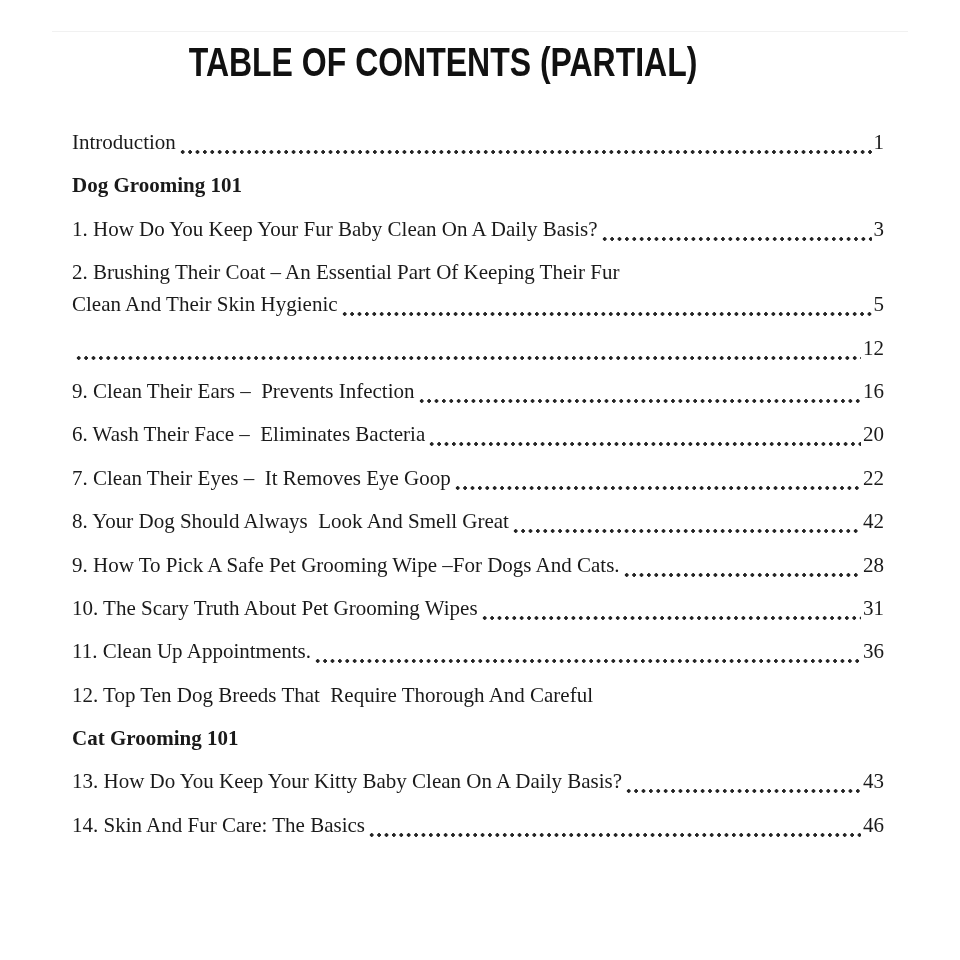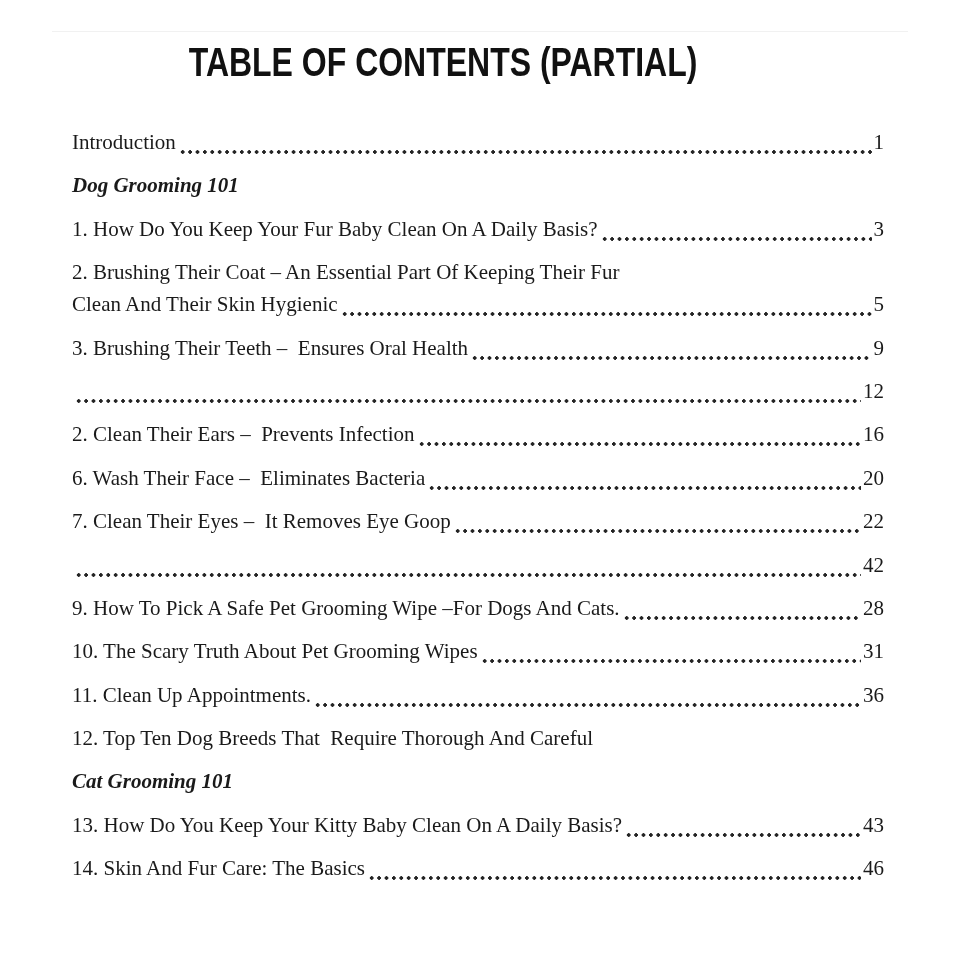--- a/index.html
+++ b/index.html
@@ -21,21 +21,21 @@
     font-family:"Liberation Sans","DejaVu Sans",sans-serif;
     font-weight:700; font-size:41px; line-height:1;
     color:#111111;
   }
   .title-inner { display:inline-block; transform:scaleX(0.78); transform-origin:center; white-space:pre; }
   .toc {
     position:absolute; left:72px; top:126px; width:812px;
     font-size:21px; line-height:32px;
   }
   .heading {
-    font-weight:700; margin:0 0 11.4px 0; white-space:pre;font-style:italic;
+    font-weight:700; margin:0 0 11.4px 0; white-space:pre;
   }
   .entry { margin:0 0 11.4px 0; }
   .line { display:flex; align-items:baseline; }
   .line.first { display:block; }
   .txt { white-space:pre; flex:0 0 auto; }
   .leader {
     flex:1 1 auto; min-width:6px;
     margin-left:3px; margin-right:2px;
     height:6px; align-self:flex-end; margin-bottom:3px;
     background-image:radial-gradient(circle at center,#242424 1.55px,rgba(0,0,0,0) 2px);
@@ -78,38 +78,31 @@
     <div class="line first">
       <span class="txt">2. Brushing Their Coat – An Essential Part Of Keeping Their Fur</span>
     </div>
     <div class="line">
       <span class="txt">Clean And Their Skin Hygienic</span>
       <span class="leader"></span>
       <span class="pg">5</span>
     </div>
   </div>
 
-  <div class="entry">
-    <div class="line">
-      <span class="txt">3. Brushing Their Teeth –  Ensures Oral Health</span>
-      <span class="leader"></span>
-      <span class="pg">9</span>
-    </div>
-  </div>
 
   <div class="entry">
     <div class="line">
       <span class="leader"></span>
       <span class="pg">12</span>
     </div>
   </div>
 
   <div class="entry">
     <div class="line">
-      <span class="txt">2. Clean Their Ears –  Prevents Infection</span>
+      <span class="txt">9. Clean Their Ears –  Prevents Infection</span>
       <span class="leader"></span>
       <span class="pg">16</span>
     </div>
   </div>
 
   <div class="entry">
     <div class="line">
       <span class="txt">6. Wash Their Face –  Eliminates Bacteria</span>
       <span class="leader"></span>
       <span class="pg">20</span>
@@ -119,20 +112,21 @@
   <div class="entry">
     <div class="line">
       <span class="txt">7. Clean Their Eyes –  It Removes Eye Goop</span>
       <span class="leader"></span>
       <span class="pg">22</span>
     </div>
   </div>
 
   <div class="entry">
     <div class="line">
+      <span class="txt">8. Your Dog Should Always  Look And Smell Great</span>
       <span class="leader"></span>
       <span class="pg">42</span>
     </div>
   </div>
 
   <div class="entry">
     <div class="line">
       <span class="txt">9. How To Pick A Safe Pet Grooming Wipe –For Dogs And Cats.</span>
       <span class="leader"></span>
       <span class="pg">28</span>

